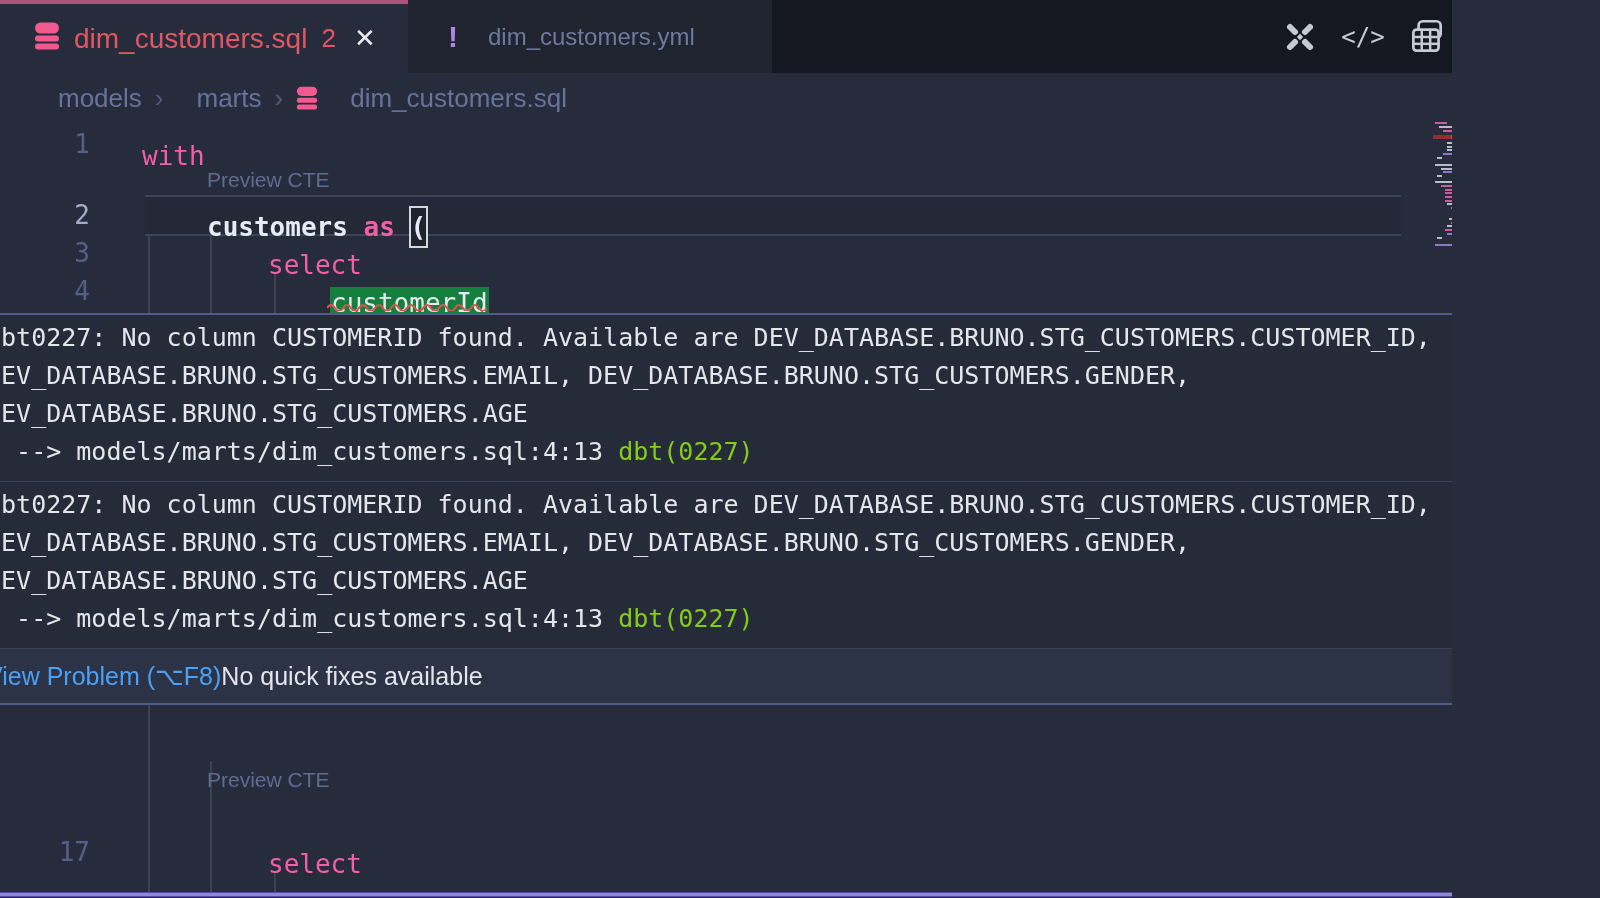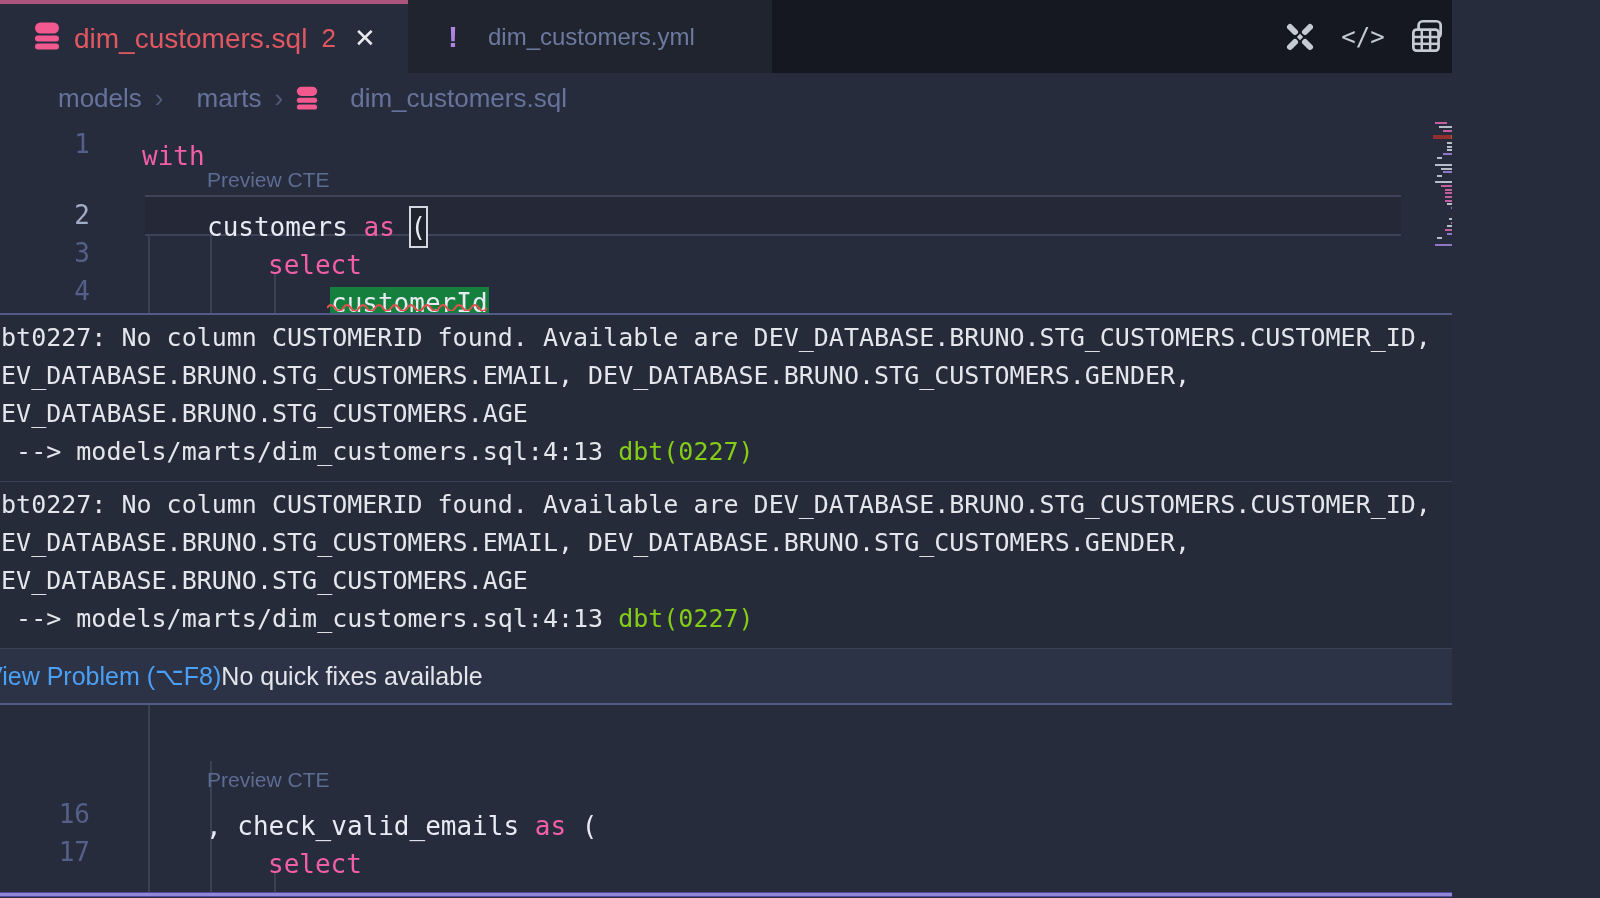--- a/index.html
+++ b/index.html
@@ -169,44 +169,40 @@
 
     <div class="row" style="top:2px;">
       <span class="num">1</span>
       <span class="code" style="left:142px;"><span class="kw">with</span></span>
     </div>
 
     <div class="lens" style="top:40px;">Preview CTE</div>
 
     <div class="row" style="top:73px;">
       <span class="num num-active">2</span>
-      <span class="code" style="left:207px;"><span>customers </span><span class="kw">as</span><span> </span><span class="cursor-block"><span>(</span></span></span>
+      <span class="code" style="left:207px;font-weight:bold;"><span>customers </span><span class="kw">as</span><span> </span><span class="cursor-block"><span>(</span></span></span>
     </div>
 
     <div class="row" style="top:111px;">
       <span class="num">3</span>
       <span class="code" style="left:268px;"><span class="kw">select</span></span>
     </div>
 
     <div class="row" style="top:149px;">
       <span class="num">4</span>
       <span class="code" style="left:330px;"><span class="err-hl">customerId</span></span>
       <svg class="squiggle" width="160" height="8">
         <path d="M0 5 q4 -6 8 0 q4 6 8 0 q4 -6 8 0 q4 6 8 0 q4 -6 8 0 q4 6 8 0 q4 -6 8 0 q4 6 8 0 q4 -6 8 0 q4 6 8 0 q4 -6 8 0 q4 6 8 0 q4 -6 8 0 q4 6 8 0 q4 -6 8 0 q4 6 8 0 q4 -6 8 0 q4 6 8 0 q4 -6 8 0 q4 6 8 0" fill="none" stroke="#e0504e" stroke-width="2"></path>
       </svg>
     </div>
 
 
 
     <div class="lens" style="top:640px;">Preview CTE</div>
 
-    <div class="row" style="top:672px;">
-      <span class="num">16</span>
-      <span class="code" style="left:206px;"><span>, check_valid_emails </span><span class="kw">as</span><span> (</span></span>
-    </div>
 
     <div class="row" style="top:710px;">
       <span class="num">17</span>
       <span class="code" style="left:268px;"><span class="kw">select</span></span>
     </div>
   </div>
 
   <div class="right-strip"></div>
 
   <svg class="minimap" width="112" height="130">

